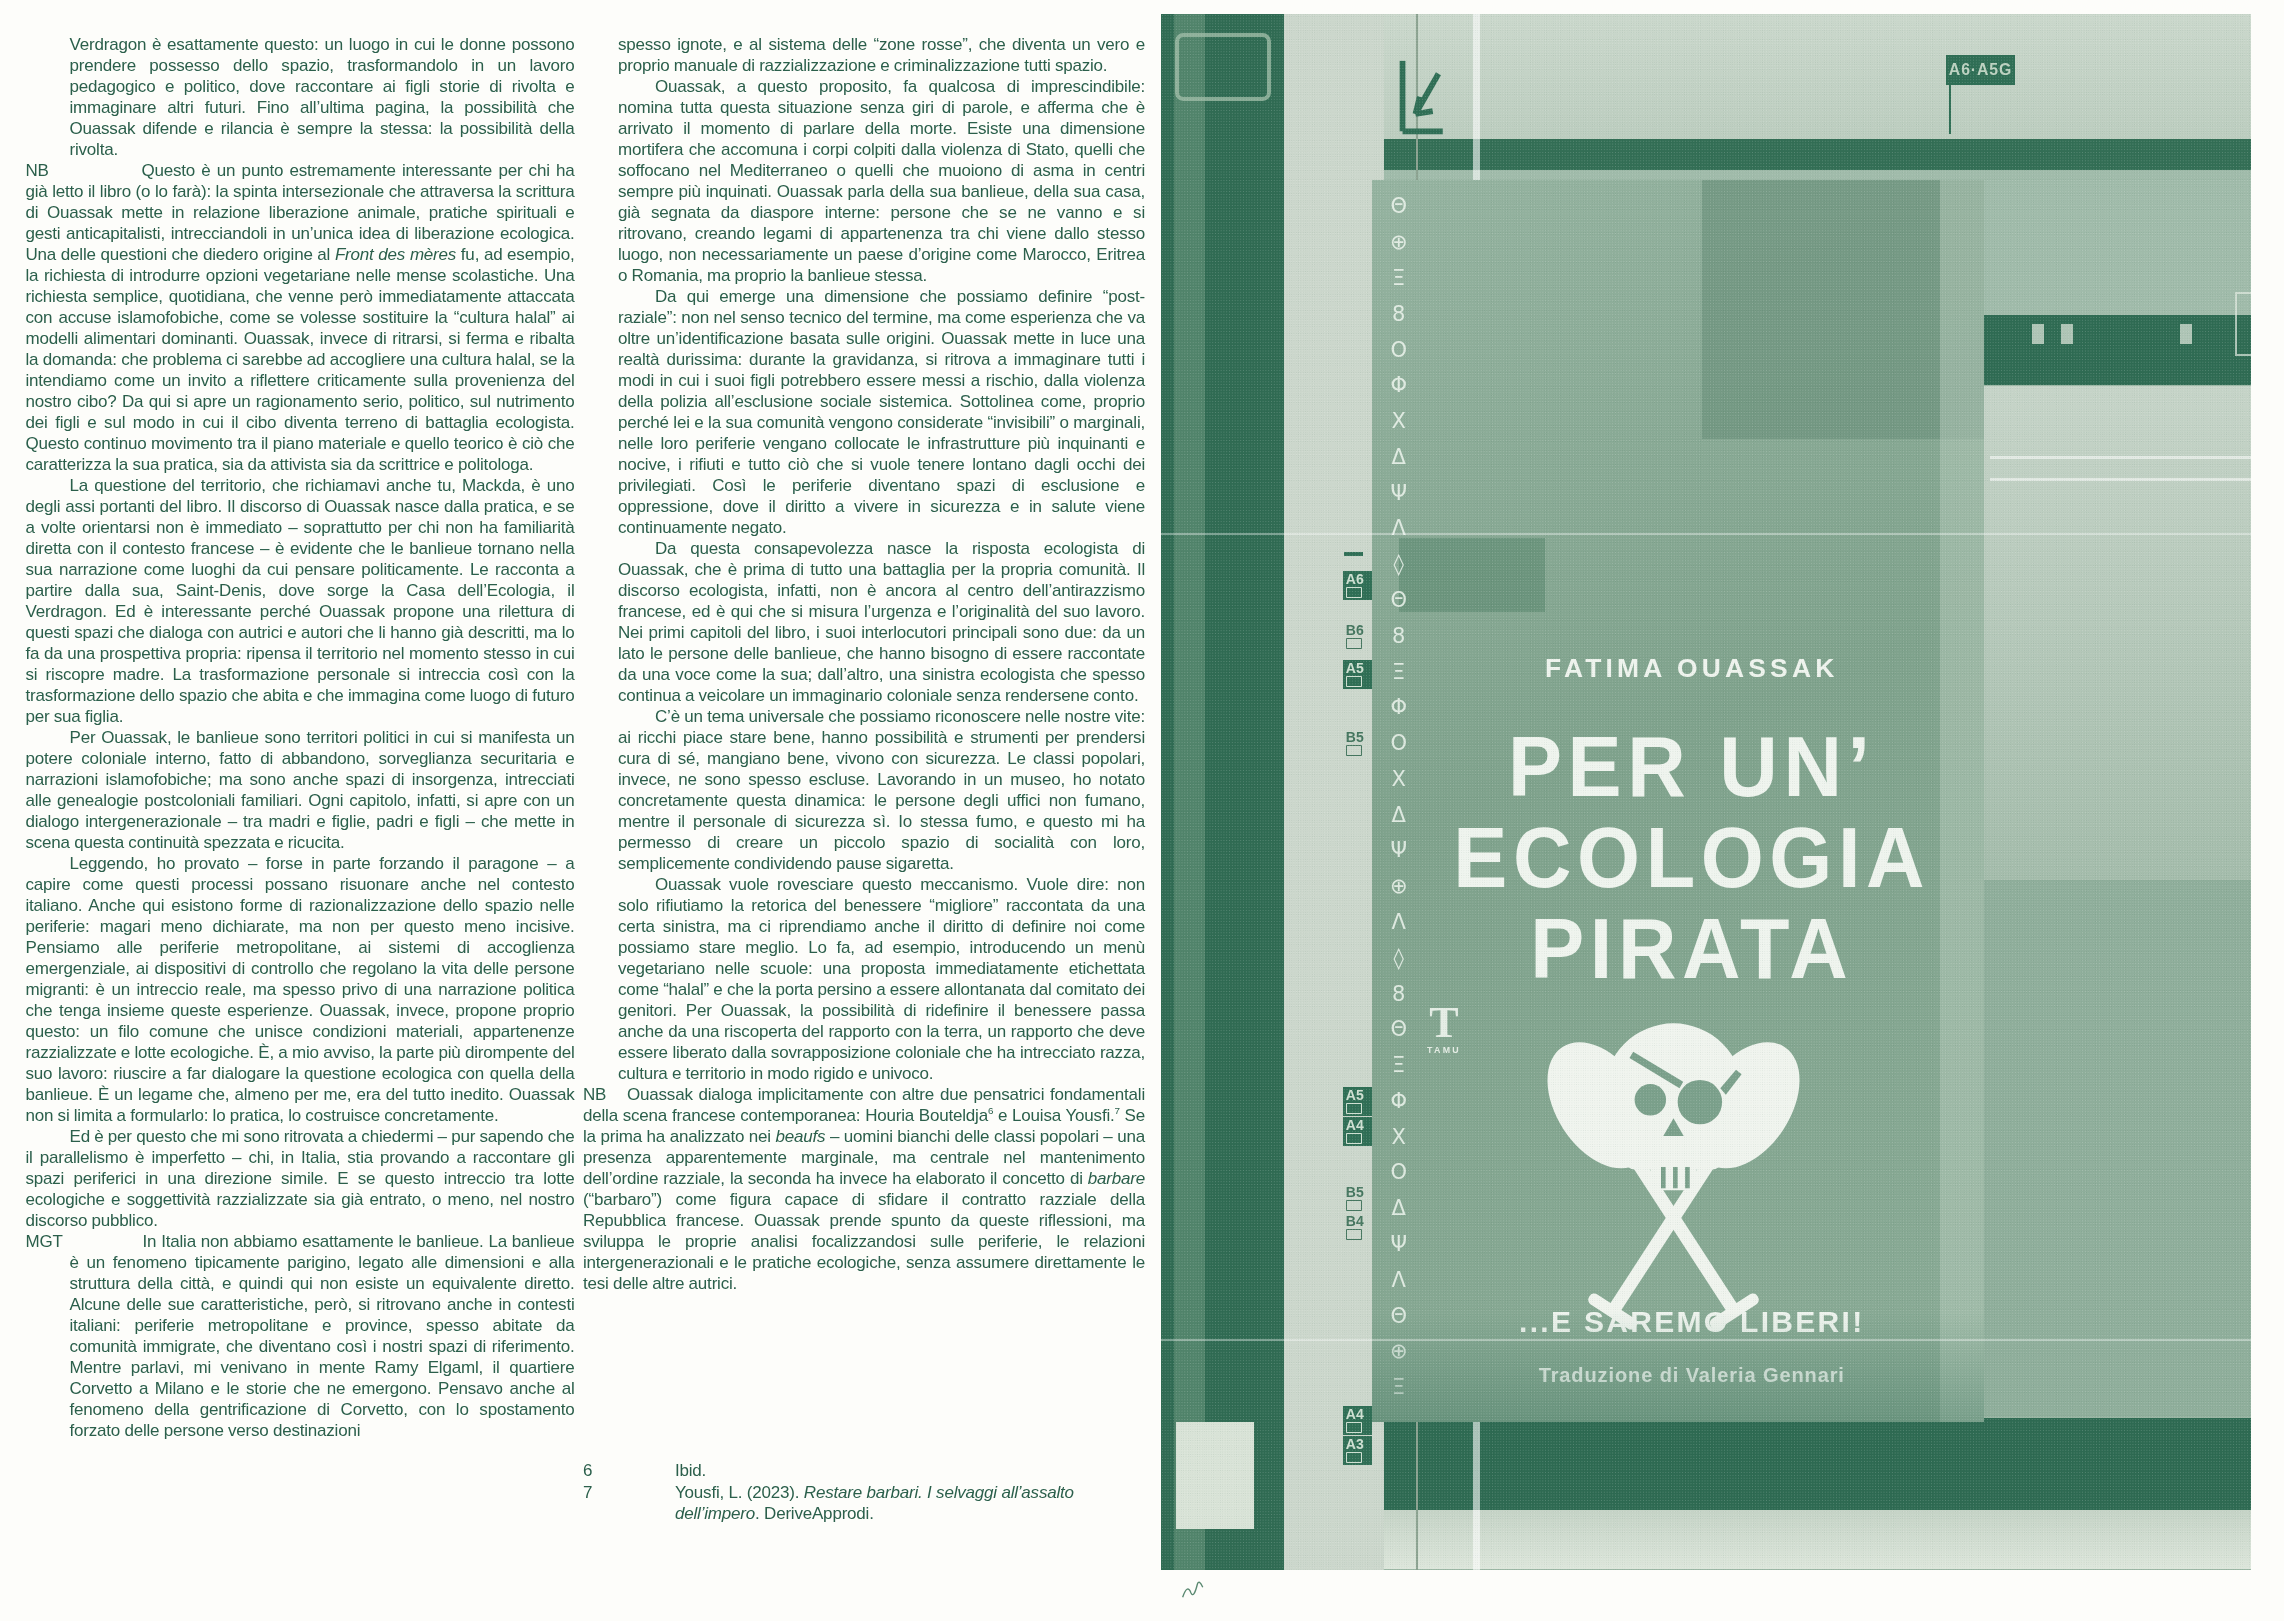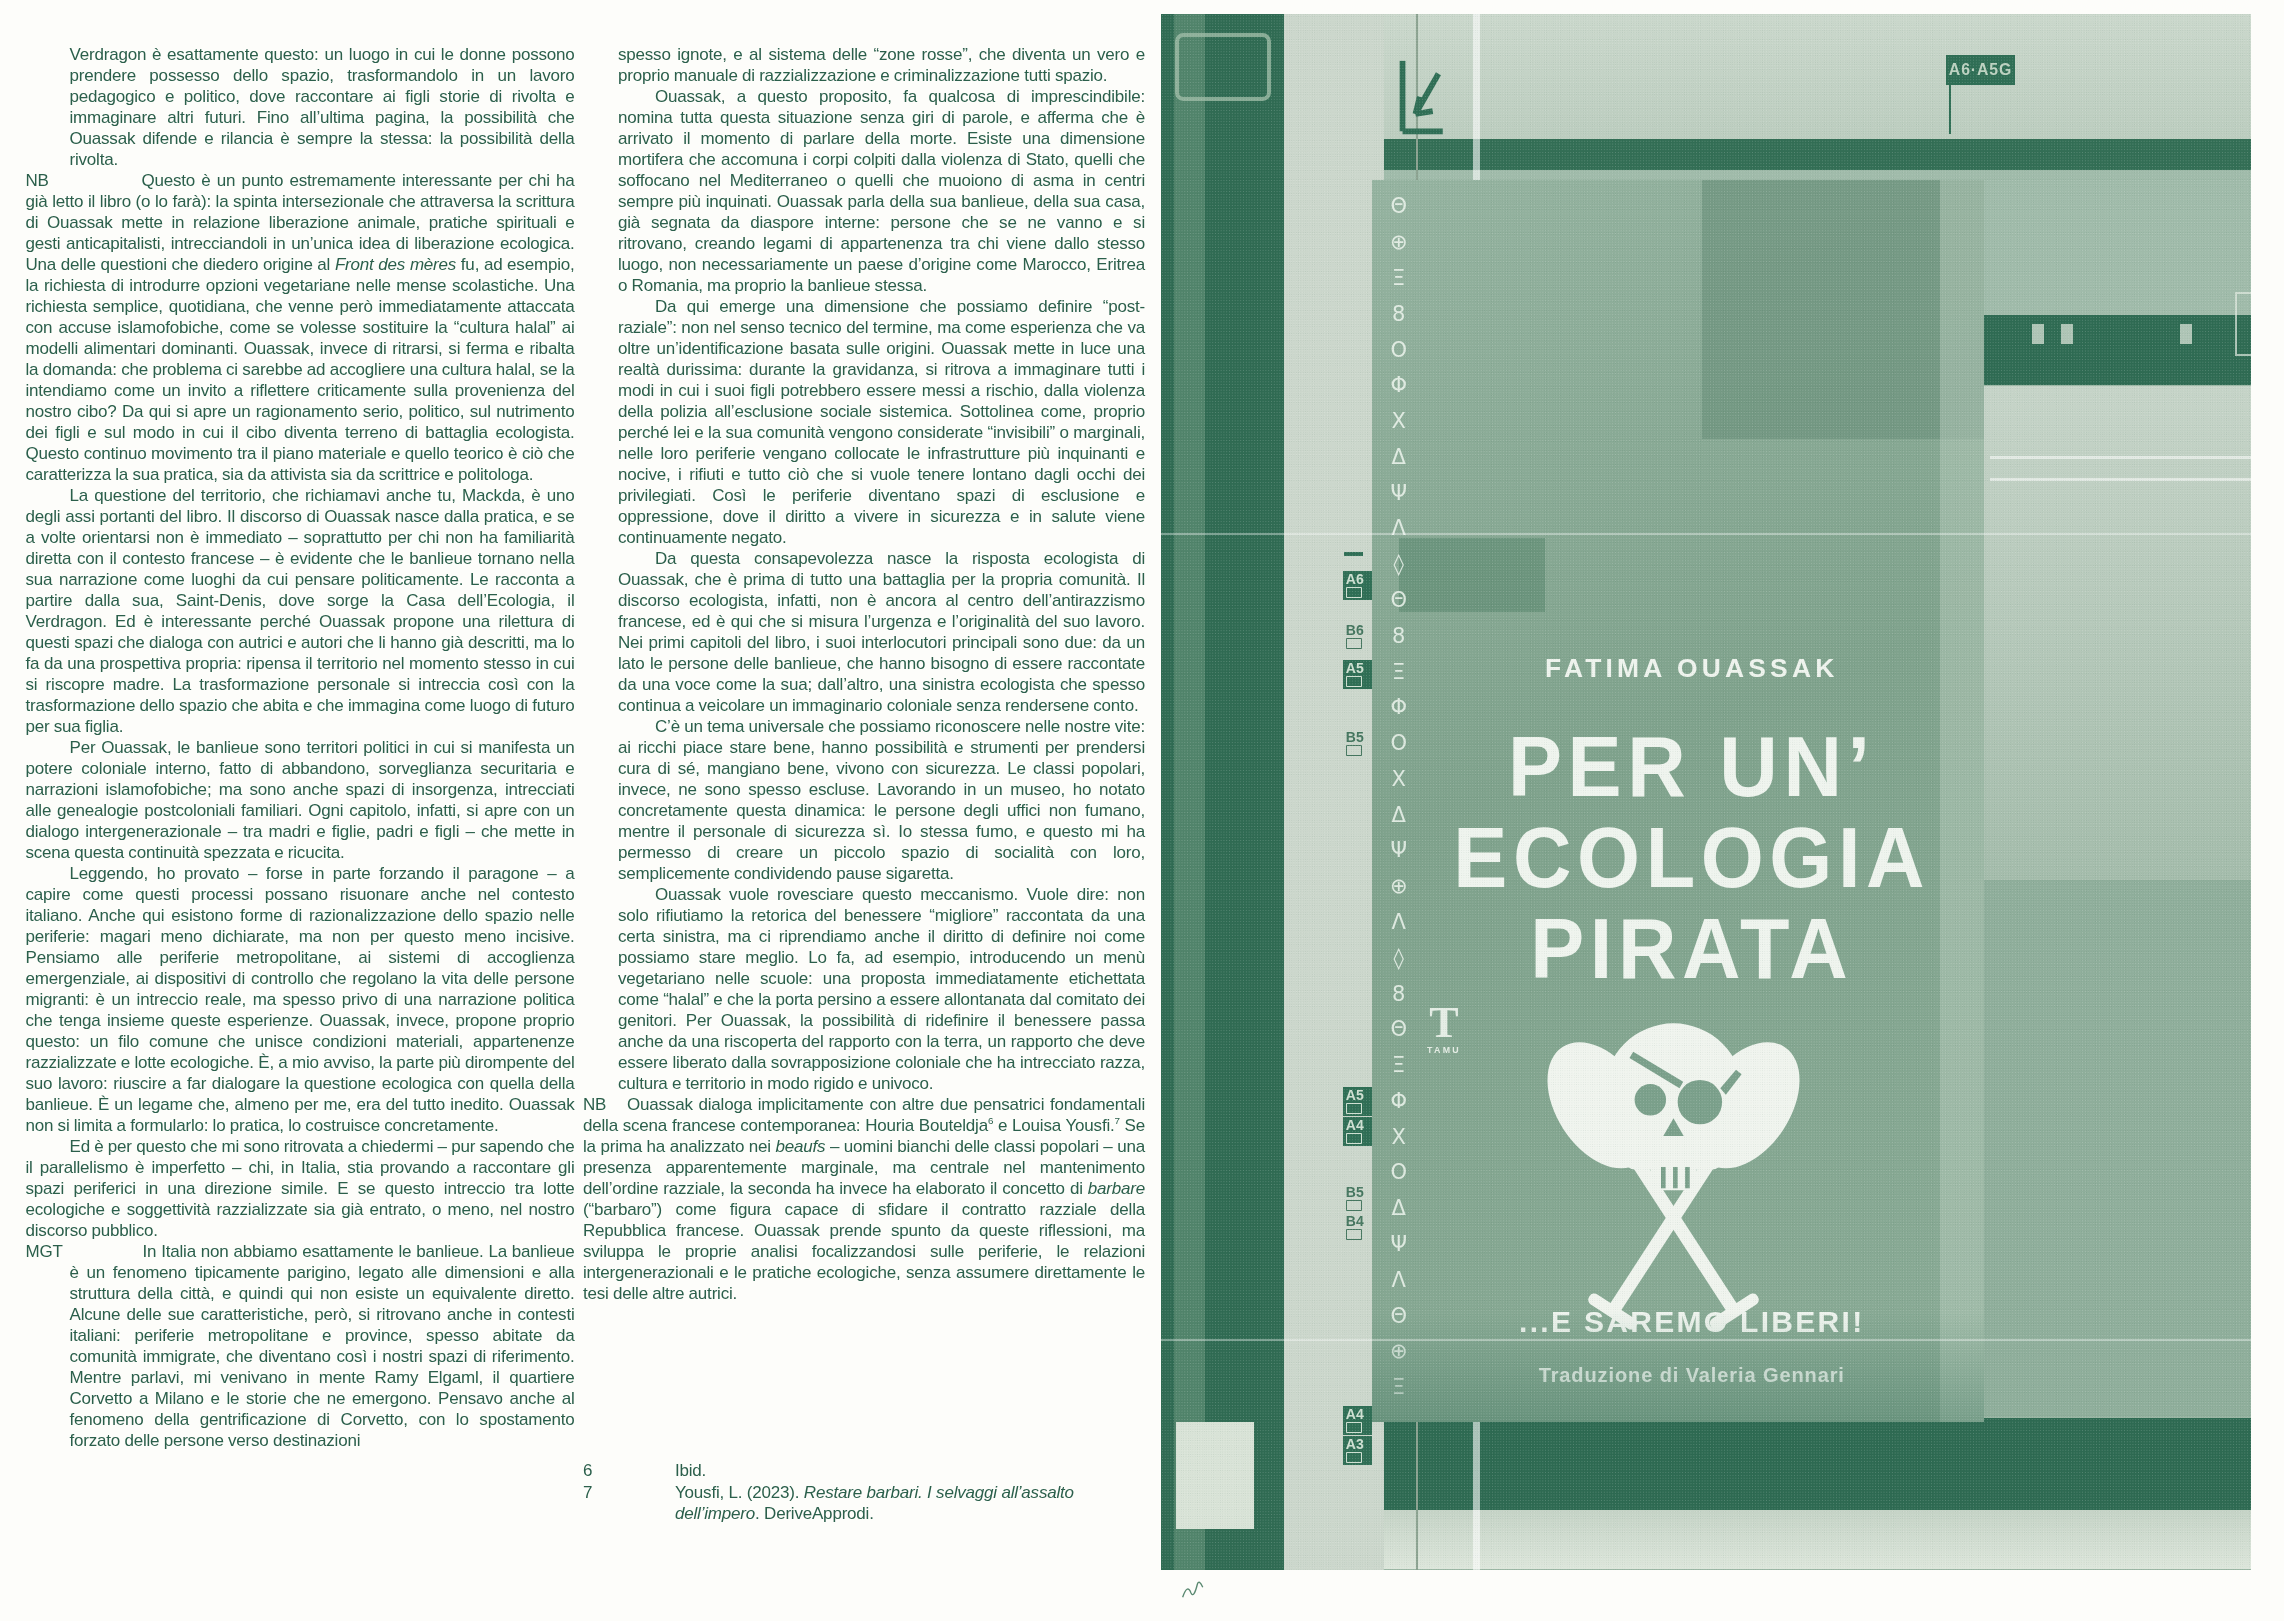--- a/index.html
+++ b/index.html
@@ -3,21 +3,21 @@
 <meta charset="utf-8">
 <style>
   html,body{margin:0;padding:0;}
   body{
     width:2284px;height:1622px;position:relative;overflow:hidden;
     background:#fdfdfa;
     font-family:"Liberation Sans",sans-serif;
     color:#2b5f4b;
   }
   
-  .col{position:absolute;top:44px;font-size:17px;line-height:21px;
+  .col{position:absolute;top:34px;font-size:17px;line-height:21px;
        text-align:justify;letter-spacing:-0.2px;word-spacing:-0.2px;}
   #left-col{left:25.5px;width:549px;}
   #mid-col{left:583px;width:562px;}
   .col p{margin:0;}
   
   #left-col p.block{padding-left:44px;}
   #left-col p.first{text-indent:44px;}
   #left-col p.hang{position:relative;text-indent:116px;}
   #left-col p.block-hang{position:relative;padding-left:44px;text-indent:73px;}
   #left-col p.hang .plabel,

